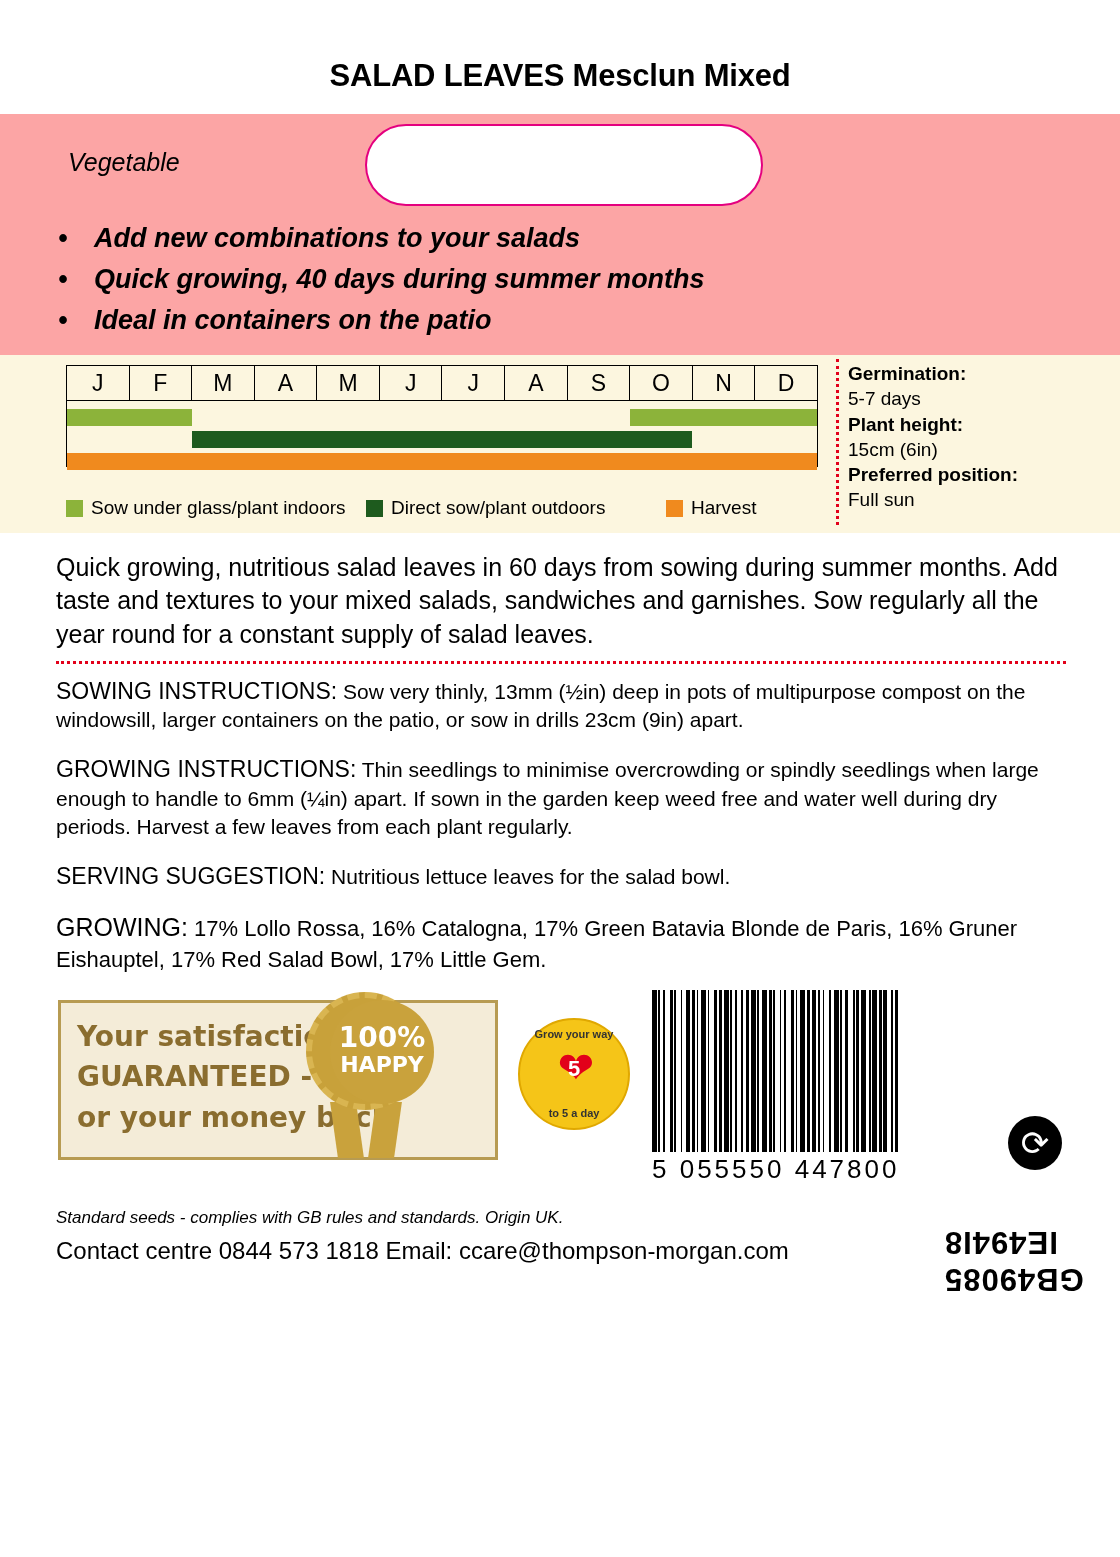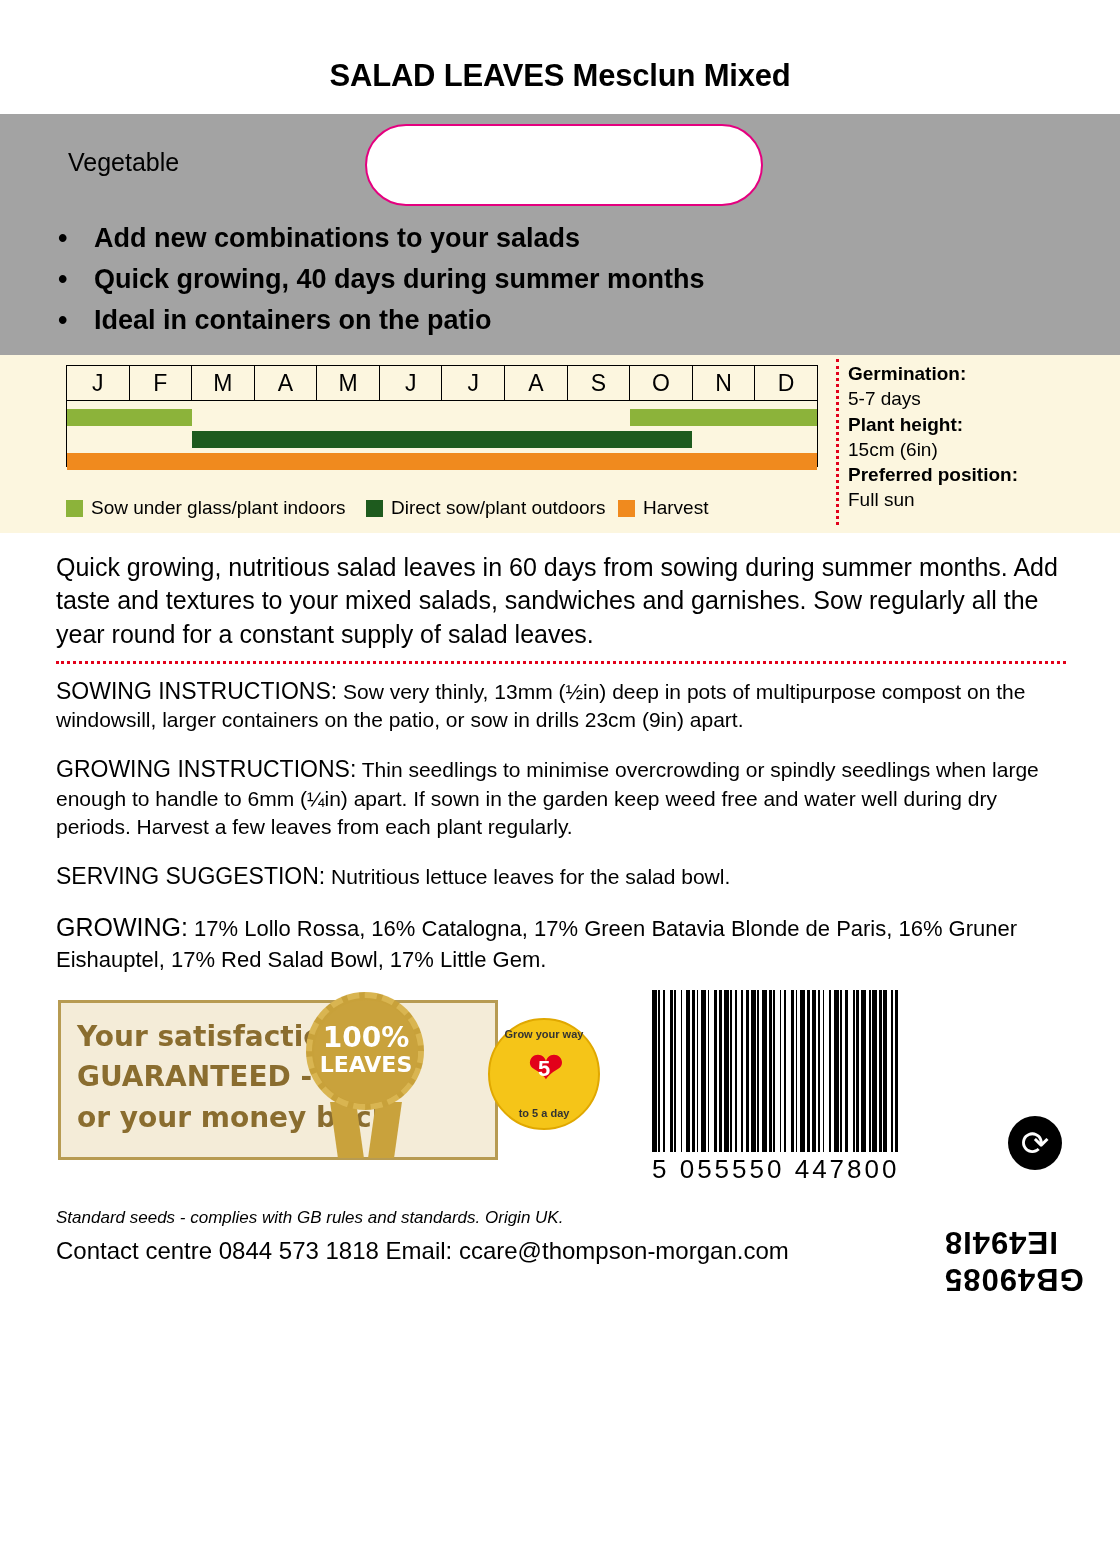--- a/index.html
+++ b/index.html
@@ -20,23 +20,24 @@
   .title {
     text-align: center;
     font-size: 31px;
     font-weight: bold;
     letter-spacing: -0.2px;
     padding: 58px 0 20px 0;
   }
 
   
   .cream-band {
-    background: #a3a3a3;
+    background: #fca5a5;
     padding: 0;
     position: relative;
+    font-style: italic;
   }
   .cat-row {
     height: 104px;
     position: relative;
   }
   .cat-label {
     position: absolute;
     left: 68px;
     top: 34px;
     font-size: 25px;
@@ -206,21 +207,21 @@
     top: 6px;
     width: 118px;
     height: 118px;
     border-radius: 50%;
     background: #c8a13a;
     border: 6px dashed #d9b551;
     box-sizing: border-box;
   }
   .rosette .disc-in {
     position: absolute;
-    left: 14px;
+    left: 30px;
     top: 14px;
     width: 104px;
     height: 104px;
     border-radius: 50%;
     background: #c9a23c;
     color: #fff;
     text-align: center;
     font-family: "DejaVu Sans", sans-serif;
     font-weight: bold;
   }
@@ -231,21 +232,21 @@
     width: 26px;
     height: 56px;
     background: #c9a23c;
     top: 116px;
   }
   .rosette .tail.l { left: 34px; transform: skewX(8deg); }
   .rosette .tail.r { left: 72px; transform: skewX(-8deg); }
 
   .fiveaday {
     position: absolute;
-    left: 488px;
+    left: 518px;
     top: 24px;
     width: 112px;
     height: 112px;
     border-radius: 50%;
     background: #f5c518;
     border: 2px solid #e0a800;
     box-sizing: border-box;
     text-align: center;
   }
   .fiveaday .top-t {
@@ -396,21 +397,21 @@
         <div class="bar" style="left: 125px; width: 500px; top: 30px; background: rgb(30, 91, 30);"></div>
         <div class="bar" style="left: 0px; width: 750px; top: 52px; background: rgb(240, 138, 30);"></div>
       </div>
   </div>
 
   <div class="legend">
     <div class="item" style="width:300px">
       <span class="sw" id="sw0" style="background: rgb(140, 179, 58);"></span>
       <span>Sow under glass/plant indoors</span>
     </div>
-    <div class="item" style="width:252px">
+    <div class="item" style="width:300px">
       <span class="sw" id="sw1" style="background: rgb(30, 91, 30);"></span>
       <span>Direct sow/plant outdoors</span>
     </div>
     <div class="item">
       <span class="sw" id="sw2" style="background: rgb(240, 138, 30);"></span>
       <span>Harvest</span>
     </div>
   </div>
 
   <div class="dotted-v"></div>
@@ -456,21 +457,21 @@
       <div>or your money back</div>
     </div>
   </div>
 
   <div class="rosette">
     <div class="tail l"></div>
     <div class="tail r"></div>
     <div class="disc"></div>
     <div class="disc-in">
       <div class="p100">100%</div>
-      <div class="phappy">LEAVES</div>
+      <div class="phappy">HAPPY</div>
     </div>
   </div>
 
   <div class="fiveaday">
     <div class="top-t">Grow your way</div>
     <div class="heart">❤</div>
     <div class="num">5</div>
     <div class="bot-t">to 5 a day</div>
   </div>
 

